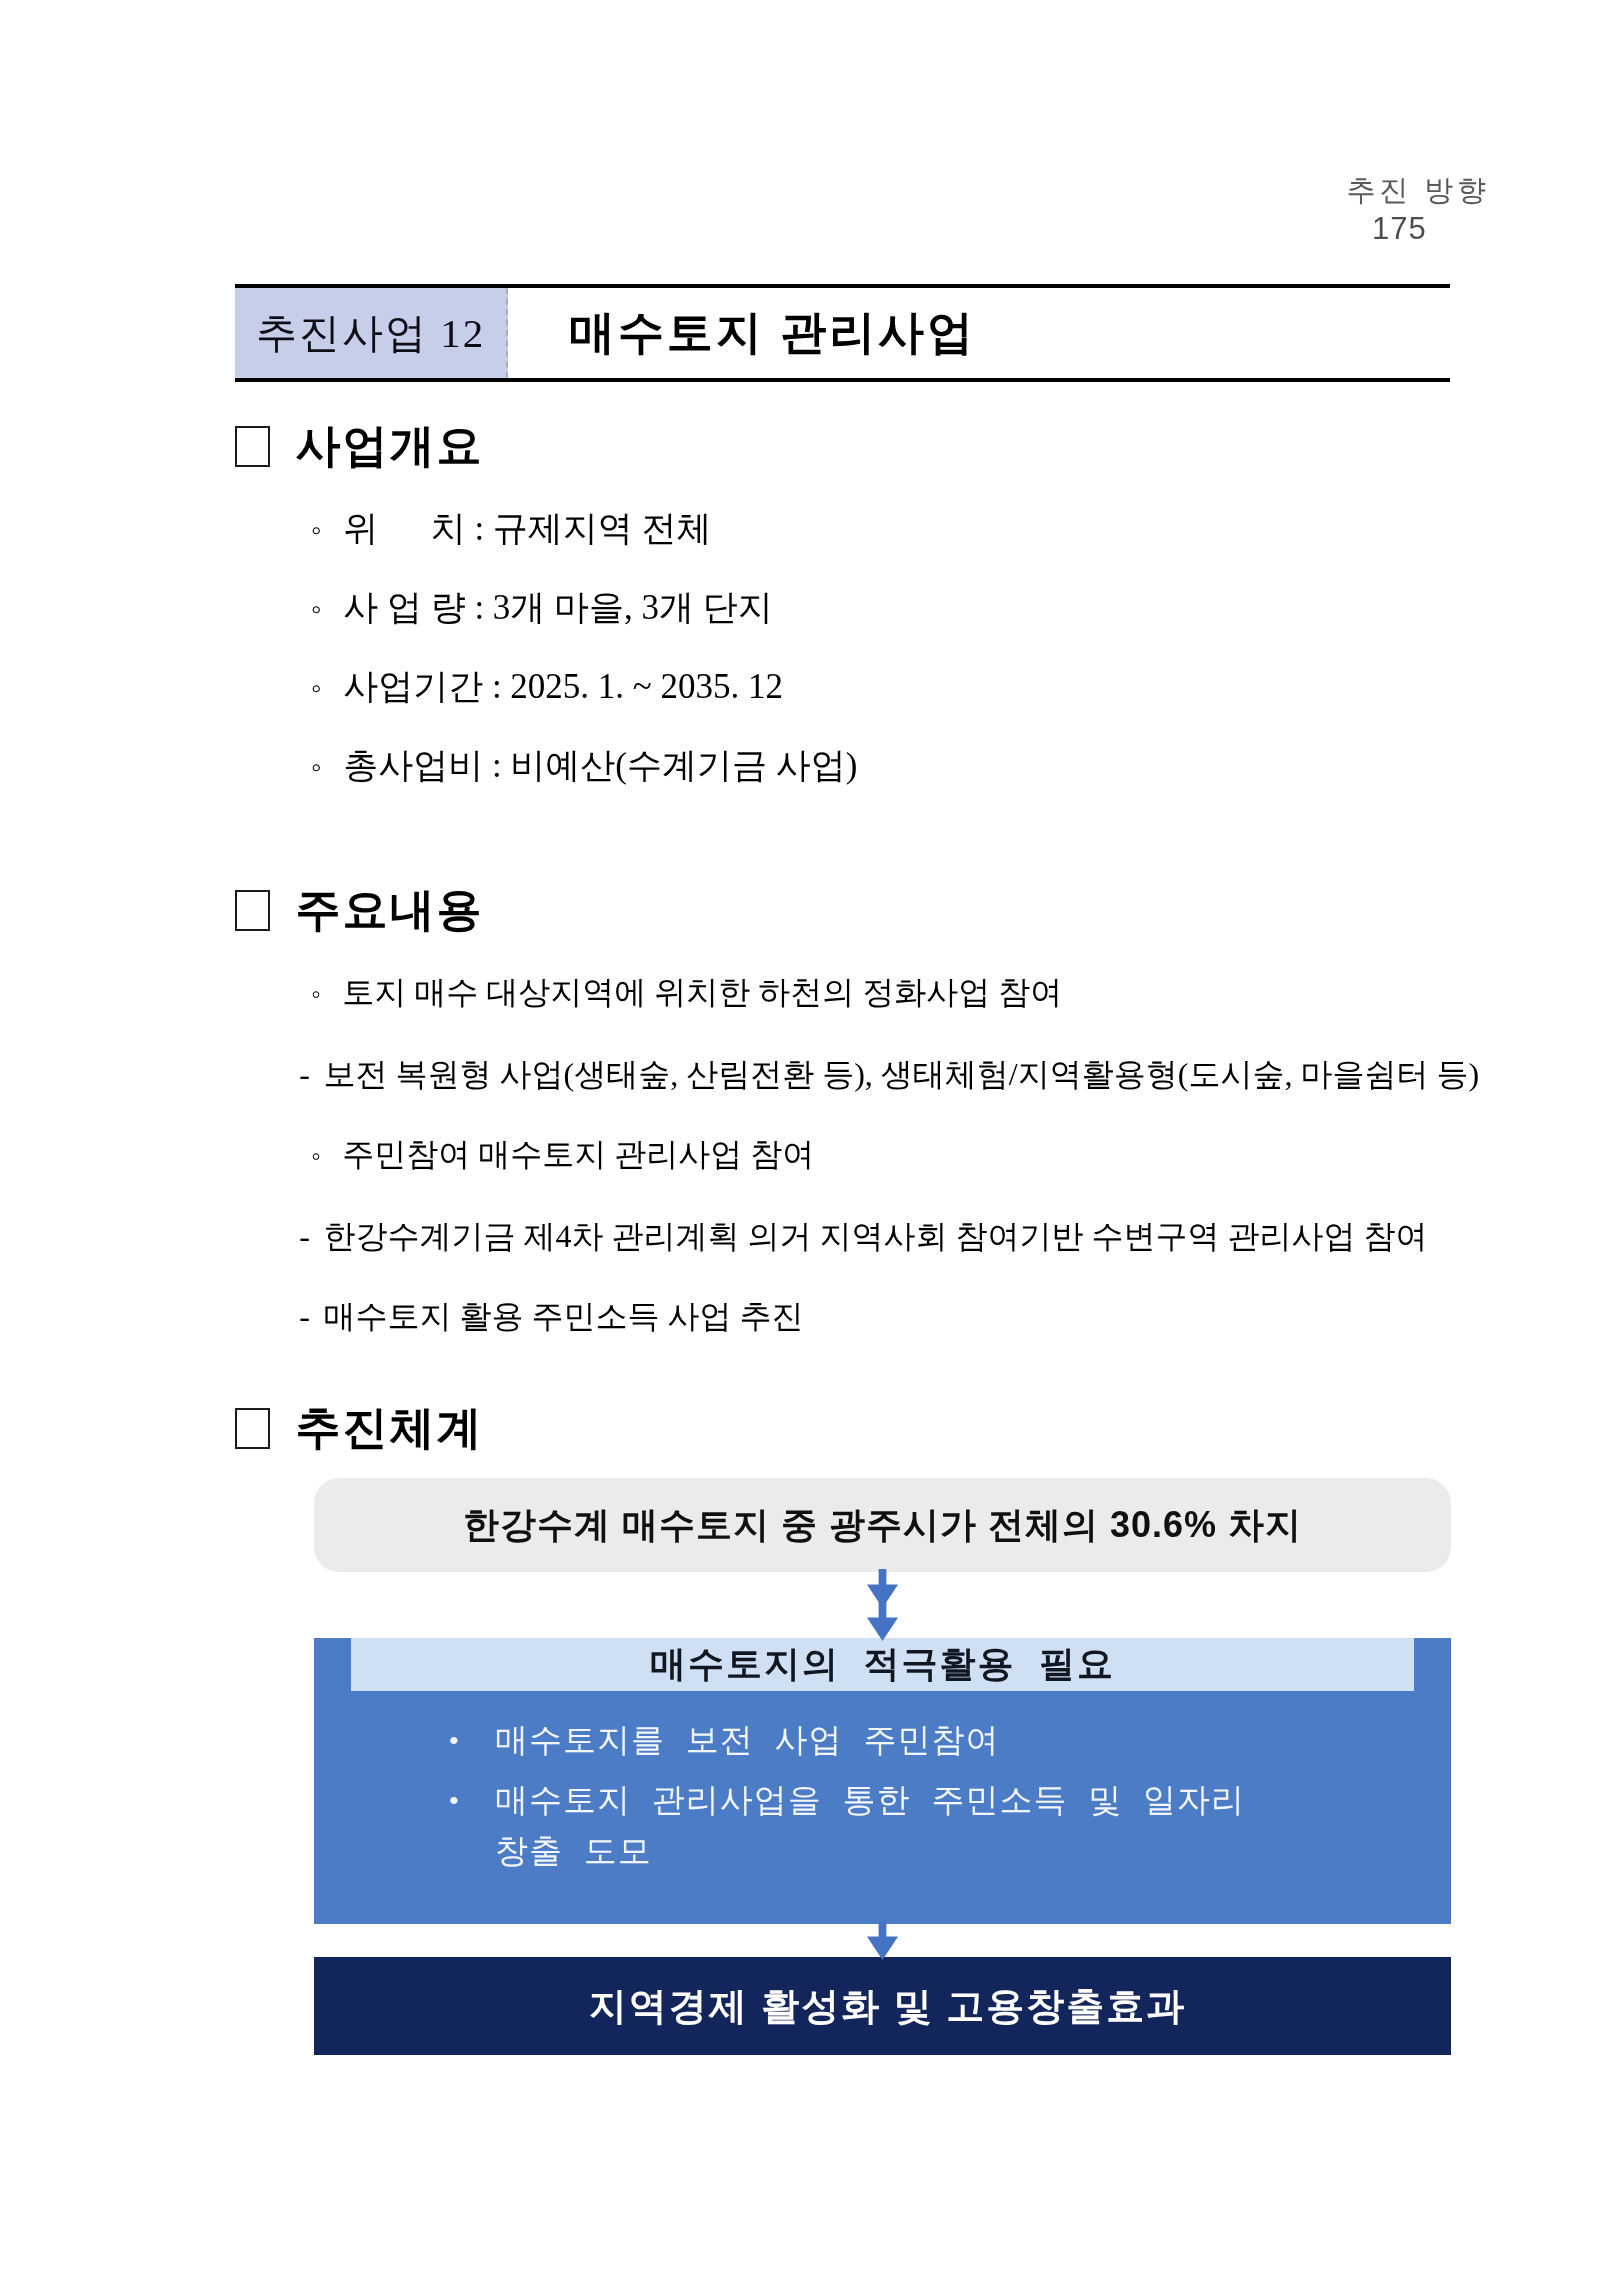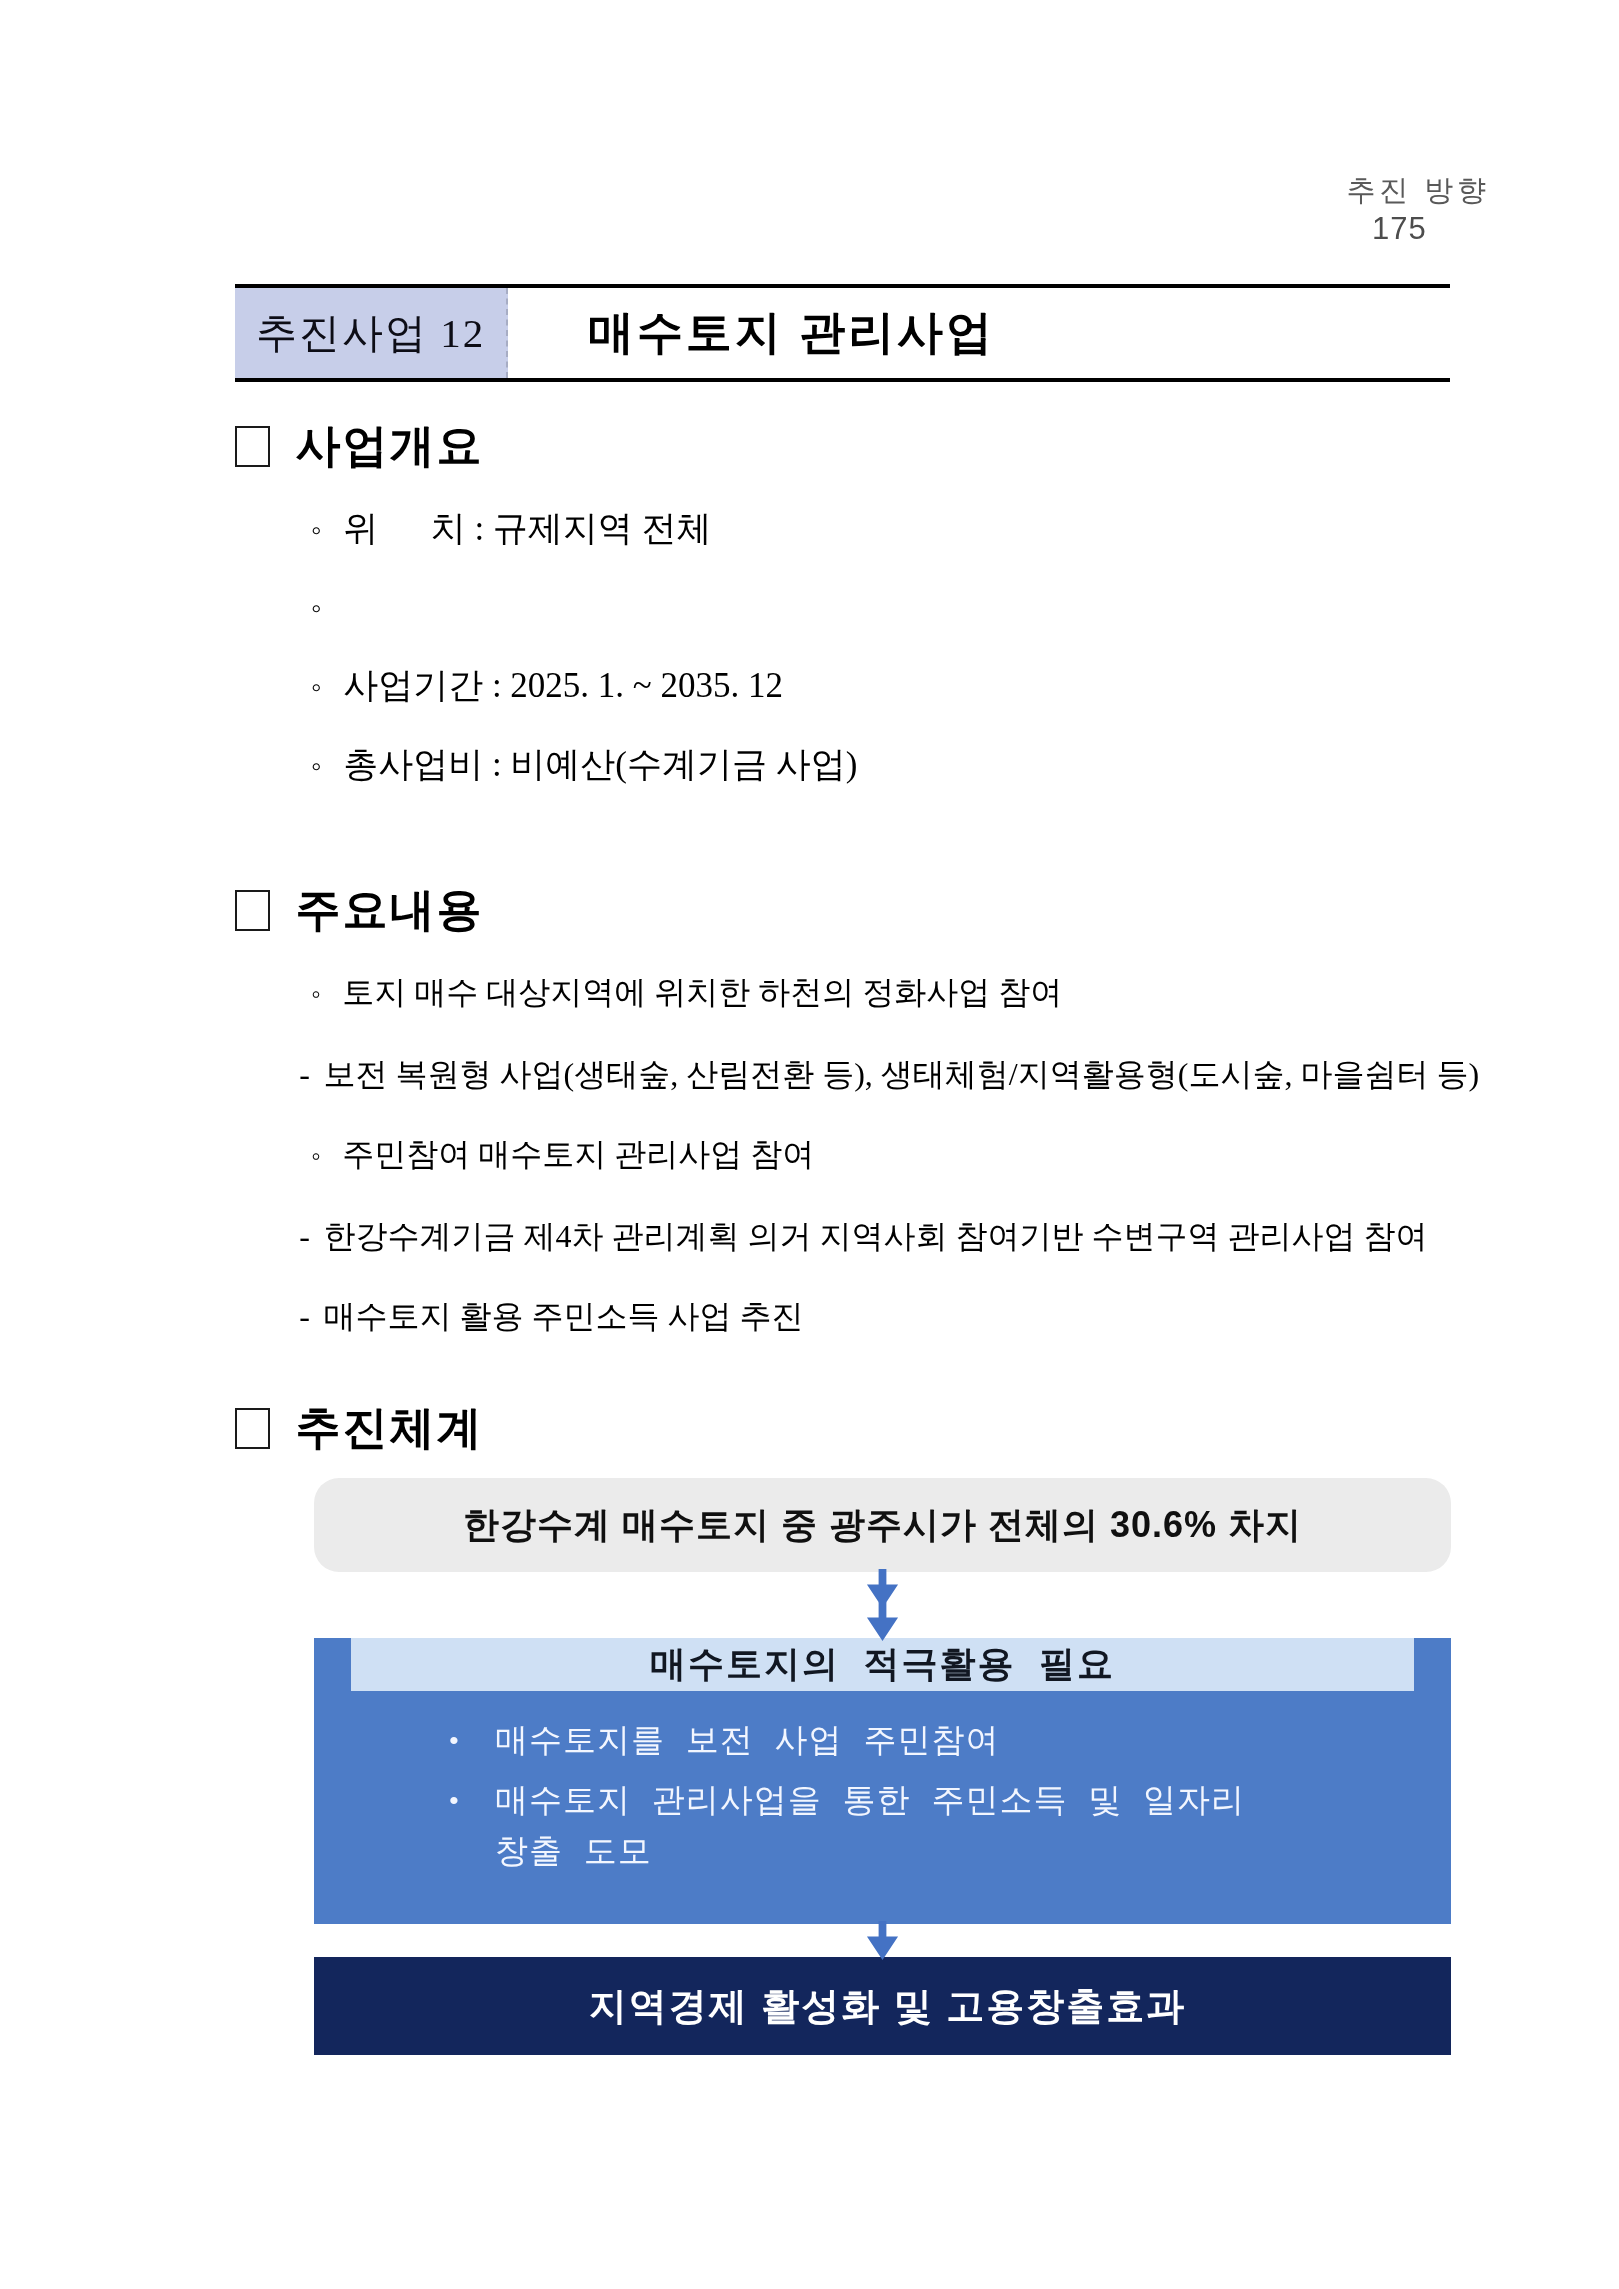--- a/index.html
+++ b/index.html
@@ -53,21 +53,21 @@
     font-family: "Liberation Serif", serif;
     font-weight: normal;
     font-size: 41px;
     color: #0d0d16;
     letter-spacing: 2px;
     white-space: pre;
   }
   .title-text {
     display: flex;
     align-items: center;
-    margin-left: 80px;
+    margin-left: 61px;
     font-family: "Liberation Sans", sans-serif;
     font-weight: bold;
     font-size: 46px;
     letter-spacing: 2.9px;
     color: #000;
   }
 
   
   .section { position: absolute; left: 235px; width: 1333px; }
   .sec-overview { top: 416px; }
@@ -203,21 +203,21 @@
     <div class="title-text">매수토지 관리사업</div>
   </div>
 
   <div class="section sec-overview">
     <div class="sec-heading">
       <span class="sq"></span>
       <span>사업개요</span>
     </div>
     <div class="bullets">
         <div class="b-item"><span class="marker">◦</span><span class="b-text">위      치 : 규제지역 전체</span></div>
-        <div class="b-item"><span class="marker">◦</span></div>
+        <div class="b-item"><span class="marker">◦</span><span class="b-text">사 업 량 : 3개 마을, 3개 단지</span></div>
         <div class="b-item"><span class="marker">◦</span><span class="b-text">사업기간 : 2025. 1. ~ 2035. 12</span></div>
         <div class="b-item"><span class="marker">◦</span><span class="b-text">총사업비 : 비예산(수계기금 사업)</span></div>
       </div>
   </div>
 
   <div class="section sec-contents">
     <div class="sec-heading">
       <span class="sq"></span>
       <span>주요내용</span>
     </div>

